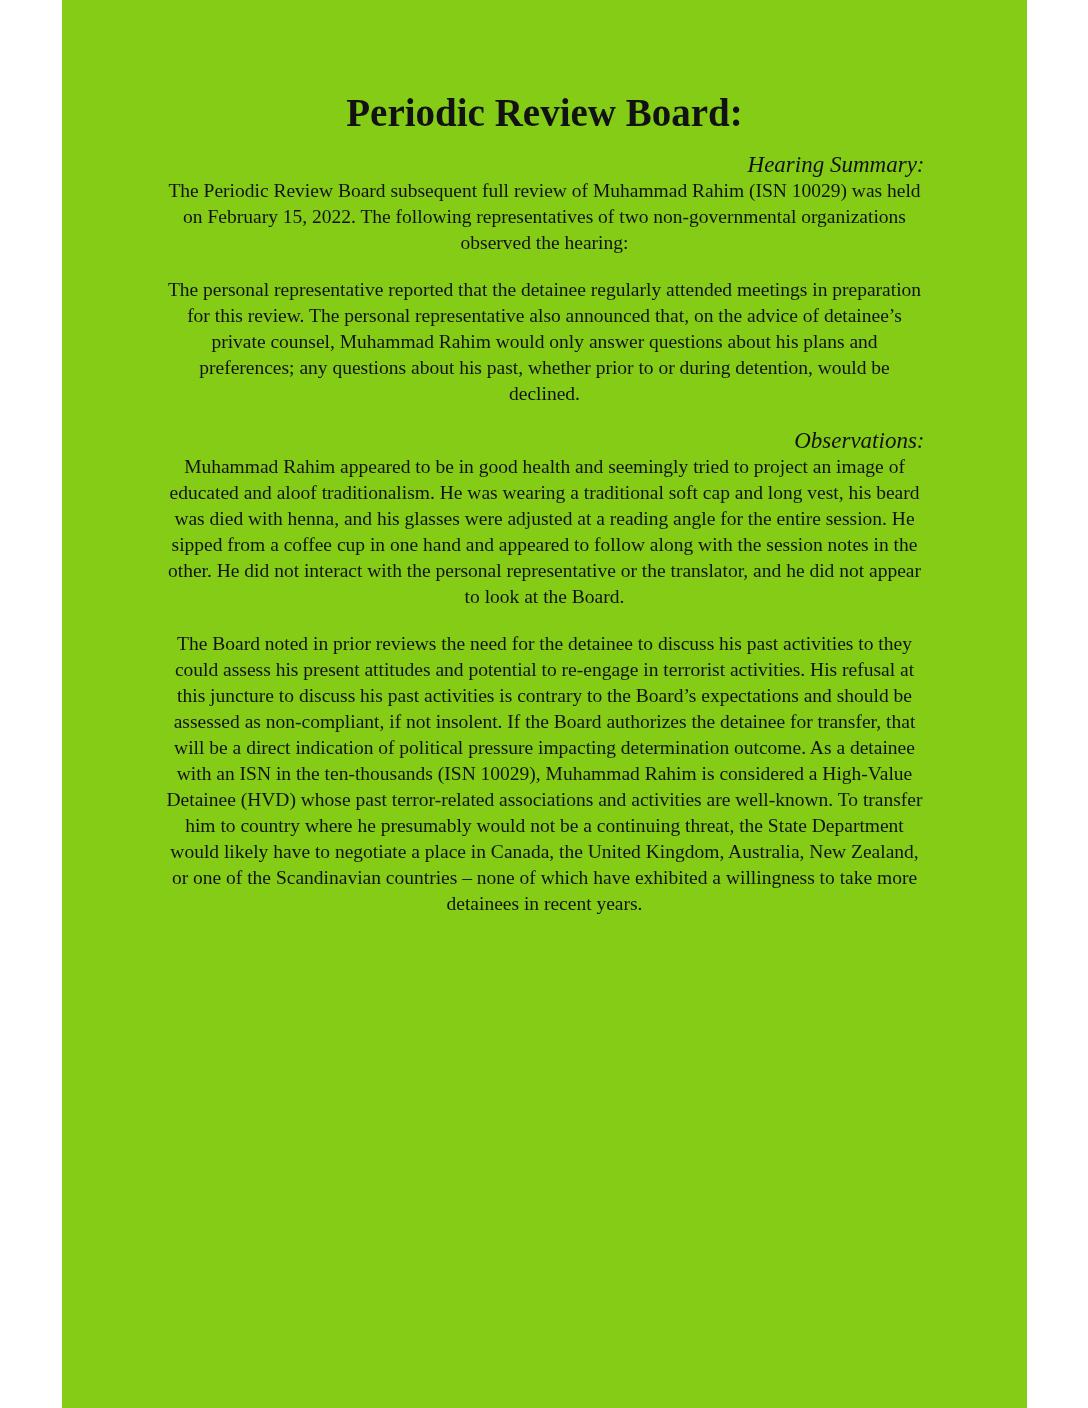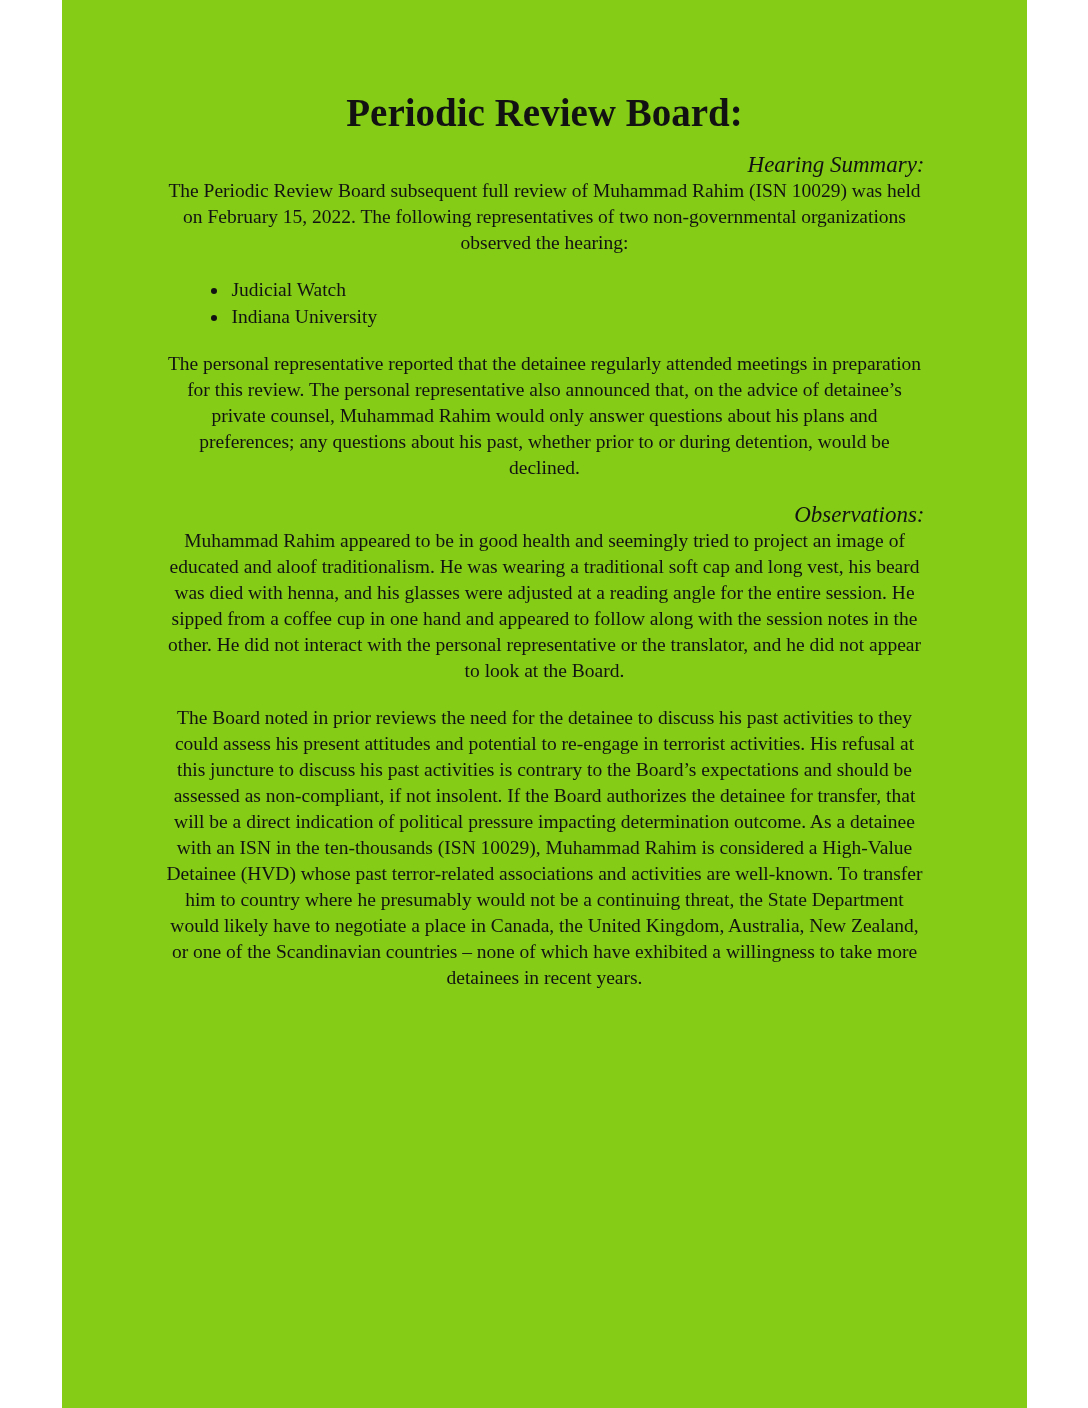--- a/index.html
+++ b/index.html
@@ -60,24 +60,20 @@
 <div class="page">
 
   <h1 class="doc-title">
     <span class="title-line">Periodic Review Board:</span>
   </h1>
 
   <h2 class="section-heading">Hearing Summary:</h2>
 
   <p class="para attached">The Periodic Review Board subsequent full review of Muhammad Rahim (ISN 10029) was held on February 15, 2022. The following representatives of two non-governmental organizations observed the hearing:</p>
 
-  <ul class="observer-list">
-    <li>Judicial Watch</li>
-    <li>Indiana University</li>
-  </ul>
 
 
 
 
   <p class="para">The personal representative reported that the detainee regularly attended meetings in preparation for this review. The personal representative also announced that, on the advice of detainee’s private counsel, Muhammad Rahim would only answer questions about his plans and preferences; any questions about his past, whether prior to or during detention, would be declined.</p>
 
   <h2 class="section-heading">Observations:</h2>
 
   <p class="para attached">Muhammad Rahim appeared to be in good health and seemingly tried to project an image of educated and aloof traditionalism. He was wearing a traditional soft cap and long vest, his beard was died with henna, and his glasses were adjusted at a reading angle for the entire session. He sipped from a coffee cup in one hand and appeared to follow along with the session notes in the other. He did not interact with the personal representative or the translator, and he did not appear to look at the Board.</p>
 

